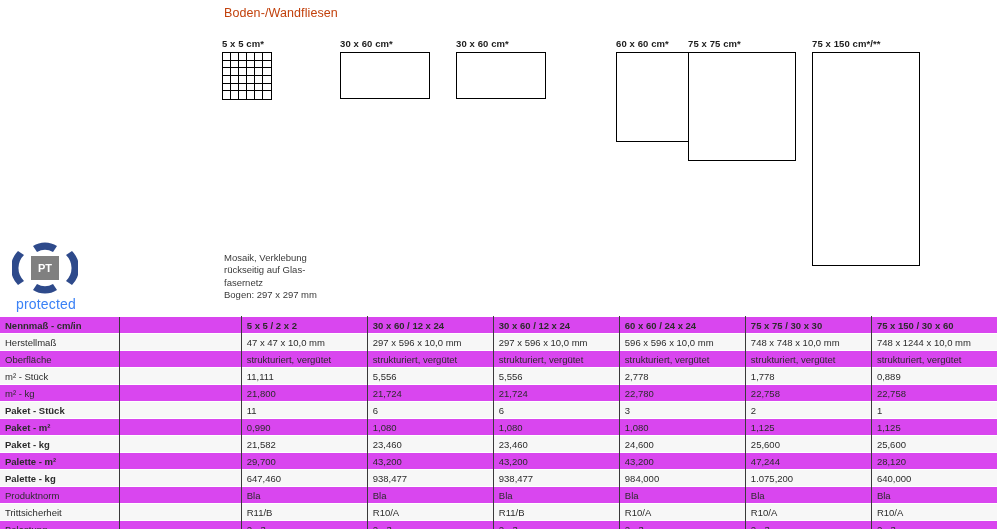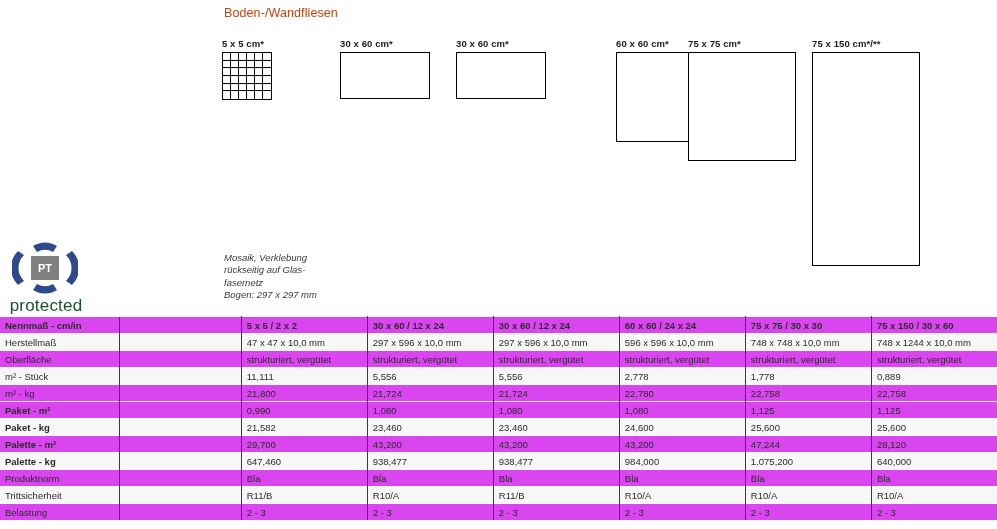--- a/index.html
+++ b/index.html
@@ -74,32 +74,31 @@
     top: 240px;
     width: 66px;
     height: 56px;
   }
   #pt-logo-caption {
     position: absolute;
     left: 6px;
     top: 296px;
     width: 80px;
     text-align: center;
-    font-size: 17px;
-    color: #14532d;
+    font-size: 14px;
+    color: #3b82f6;
     letter-spacing: 0.2px;
   }
 
   
   #mosaic-note {
     position: absolute;
     left: 224px;
     top: 252px;
     font-size: 9.5px;
-    font-style: italic;
     color: #3a3a3a;
     line-height: 12.4px;
     white-space: nowrap;
   }
 
   
   #spec-table {
     position: absolute;
     left: 0;
     top: 316px;
@@ -270,20 +269,30 @@
       <tr class="shade">
         <td class="col-label">m² - kg</td>
         <td class="col-gap">&nbsp;</td>
         <td class="col-data first-data">21,800</td>
         <td class="col-data">21,724</td>
         <td class="col-data">21,724</td>
         <td class="col-data">22,780</td>
         <td class="col-data">22,758</td>
         <td class="col-data last-data">22,758</td>
       </tr>
+      <tr class="plain">
+        <td class="col-label bold-cell">Paket - Stück</td>
+        <td class="col-gap">&nbsp;</td>
+        <td class="col-data first-data">11</td>
+        <td class="col-data">6</td>
+        <td class="col-data">6</td>
+        <td class="col-data">3</td>
+        <td class="col-data">2</td>
+        <td class="col-data last-data">1</td>
+      </tr>
       <tr class="shade">
         <td class="col-label bold-cell">Paket - m²</td>
         <td class="col-gap">&nbsp;</td>
         <td class="col-data first-data">0,990</td>
         <td class="col-data">1,080</td>
         <td class="col-data">1,080</td>
         <td class="col-data">1,080</td>
         <td class="col-data">1,125</td>
         <td class="col-data last-data">1,125</td>
       </tr>

